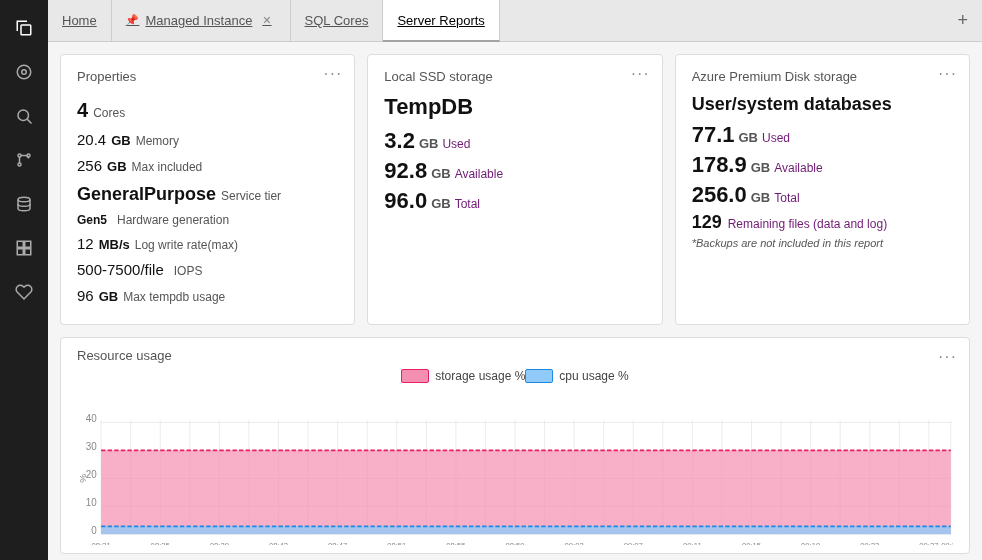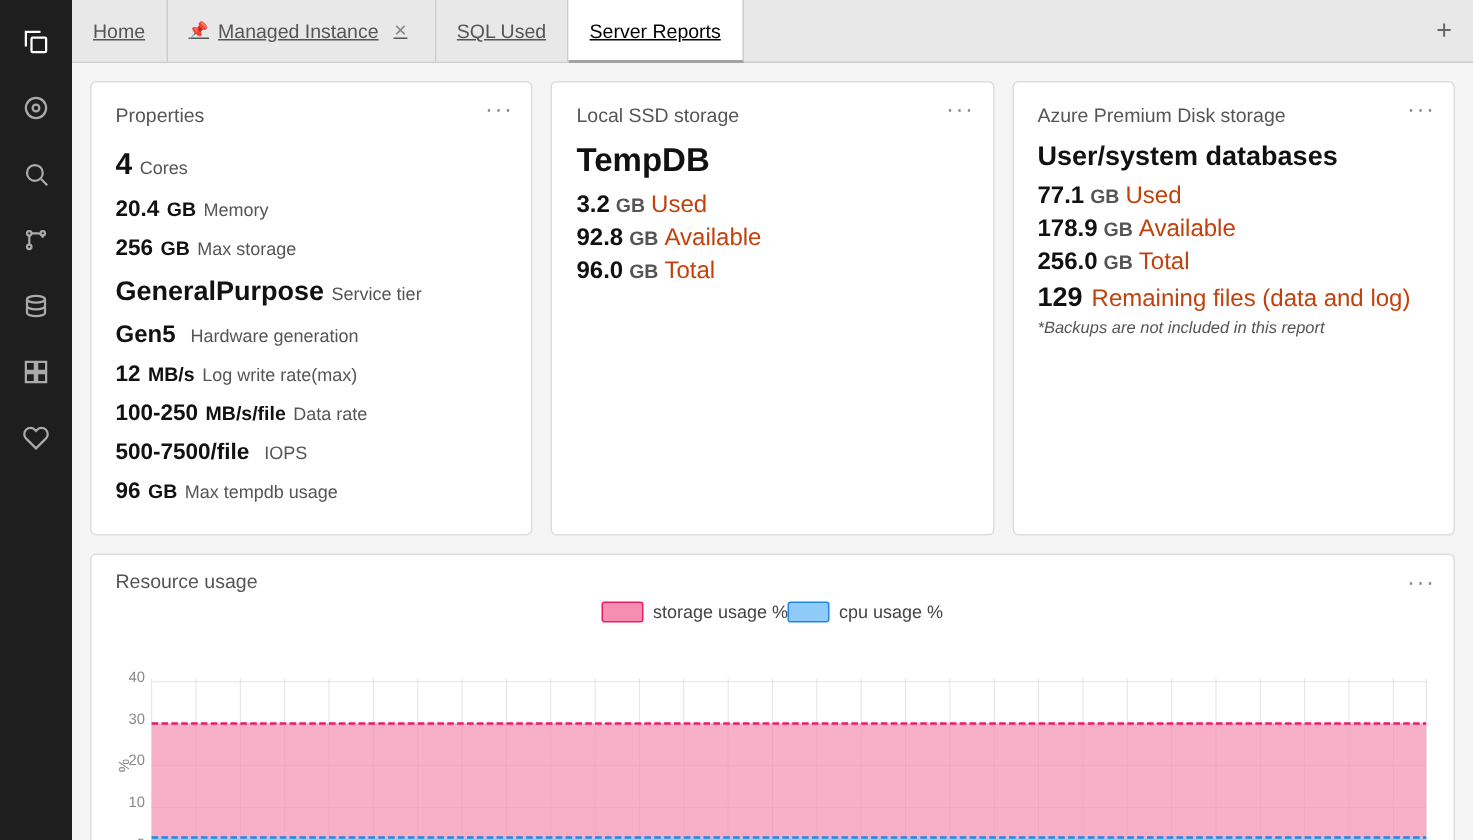--- a/index.html
+++ b/index.html
@@ -128,21 +128,21 @@
 
     
     .prop-row {
       display: flex;
       align-items: baseline;
       margin-bottom: 2px;
       line-height: 1.6;
     }
     .prop-value {
       font-size: 15px;
-      font-weight: 700;
+      font-weight: 400;
       color: #111;
       margin-right: 5px;
     }
     .prop-value-large {
       font-size: 20px;
       font-weight: 700;
       color: #111;
       margin-right: 5px;
     }
     .prop-unit {
@@ -157,33 +157,33 @@
     }
     .prop-highlight {
       font-size: 18px;
       font-weight: 700;
       color: #111;
       margin-right: 5px;
     }
 
     
     .storage-value {
-      font-size: 16px;
+      font-size: 22px;
       font-weight: 700;
       color: #111;
     }
     .storage-unit {
       font-size: 13px;
       font-weight: 600;
       color: #555;
       margin: 0 4px;
     }
     .storage-label {
-      font-size: 16px;
-      color: #c2410c;
+      font-size: 12px;
+      color: #701a75;
     }
     .storage-row {
       display: flex;
       align-items: baseline;
       margin-bottom: 4px;
     }
 
     
     .chart-card {
       background: #fff;
@@ -298,21 +298,21 @@
   <div class="tab-bar">
     <div class="tab">
       <span>Home</span>
     </div>
     <div class="tab">
       <span style="font-size:11px;color:#888;">📌</span>
       <span>Managed Instance</span>
       <span class="tab-close">✕</span>
     </div>
     <div class="tab">
-      <span>SQL Used</span>
+      <span>SQL Cores</span>
     </div>
     <div class="tab active">
       <span>Server Reports</span>
     </div>
     <div class="tab-add">
       <span>+</span>
     </div>
   </div>
 
   <div class="content">
@@ -328,39 +328,34 @@
           <span class="prop-label">Cores</span>
         </div>
         <div class="prop-row">
           <span class="prop-value">20.4</span>
           <span class="prop-unit">GB</span>
           <span class="prop-label">Memory</span>
         </div>
         <div class="prop-row">
           <span class="prop-value">256</span>
           <span class="prop-unit">GB</span>
-          <span class="prop-label">Max storage</span>
+          <span class="prop-label">Max included</span>
         </div>
         <div class="prop-row">
           <span class="prop-highlight">GeneralPurpose</span>
           <span class="prop-label">Service tier</span>
         </div>
         <div class="prop-row">
-          <span class="prop-value" style="font-size:16px;font-weight:700;">Gen5</span>
+          <span class="prop-value" style="font-size:12px;font-weight:700;">Gen5</span>
           <span class="prop-label" style="margin-left:5px;">Hardware generation</span>
         </div>
         <div class="prop-row">
           <span class="prop-value">12</span>
           <span class="prop-unit">MB/s</span>
           <span class="prop-label">Log write rate(max)</span>
-        </div>
-        <div class="prop-row">
-          <span class="prop-value">100-250</span>
-          <span class="prop-unit">MB/s/file</span>
-          <span class="prop-label">Data rate</span>
         </div>
         <div class="prop-row">
           <span class="prop-value">500-7500/file</span>
           <span class="prop-label" style="margin-left:5px;">IOPS</span>
         </div>
         <div class="prop-row">
           <span class="prop-value">96</span>
           <span class="prop-unit">GB</span>
           <span class="prop-label">Max tempdb usage</span>
         </div>

